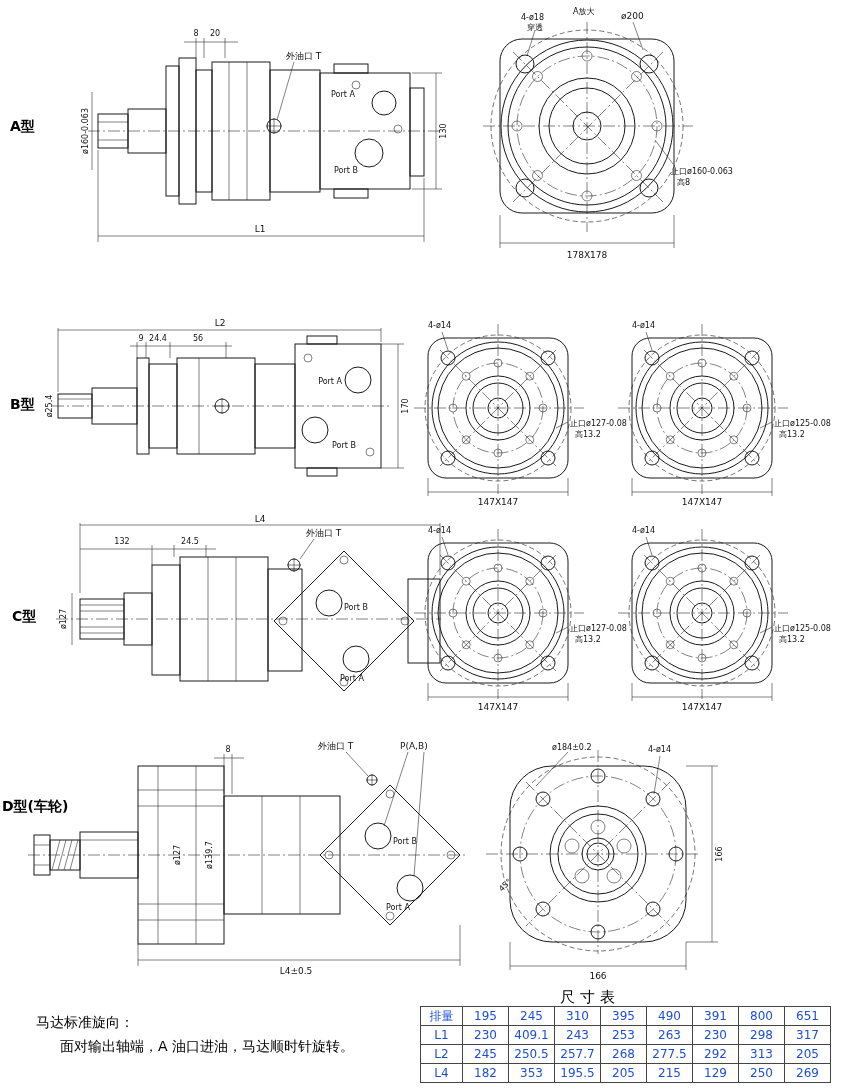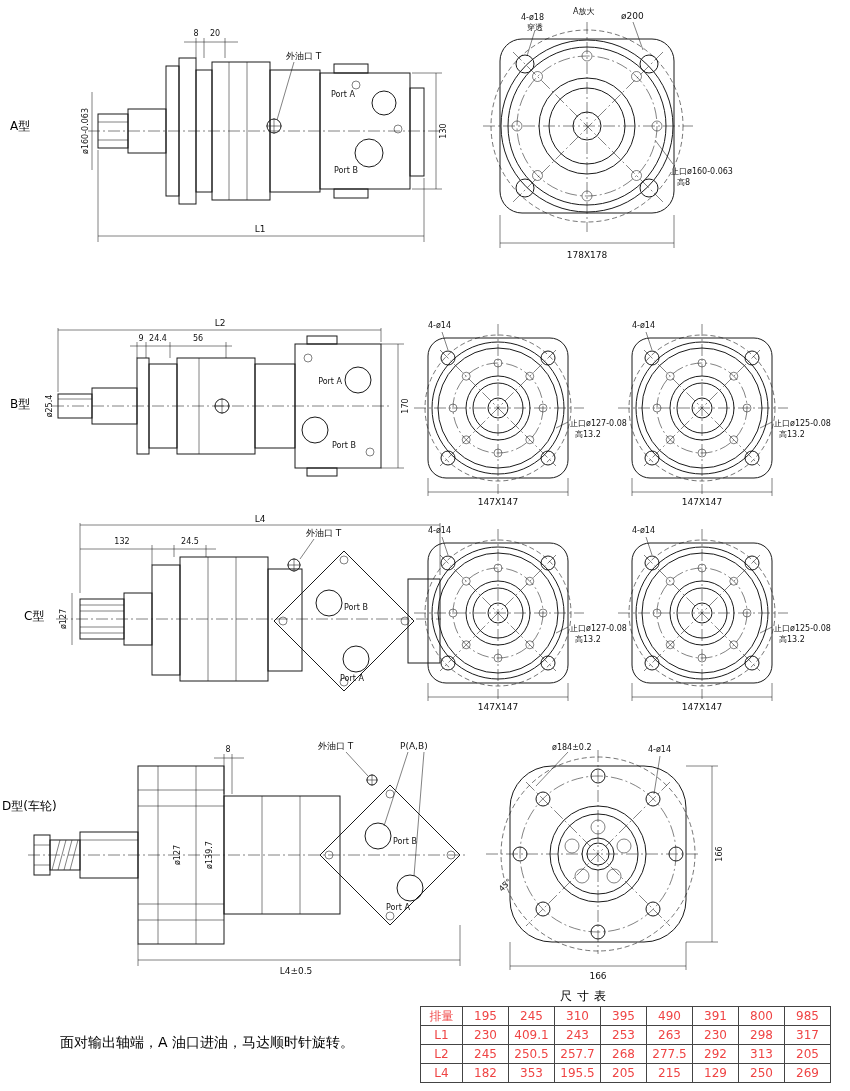--- a/index.html
+++ b/index.html
@@ -7,36 +7,36 @@
   body { width:850px; height:1091px; position:relative; font-family:"DejaVu Sans",sans-serif; }
   .canvas { position:absolute; left:0; top:0; width:850px; height:1091px; background:#fff; overflow:hidden; }
   svg { position:absolute; overflow:visible; }
   svg text { font-family:"DejaVu Sans",sans-serif; fill:#111; }
   .t8 { font-size:8px; }
   .t9 { font-size:9px; }
   .ln  { stroke:#1a1a1a; stroke-width:1;   fill:none; }
   .th  { stroke:#1a1a1a; stroke-width:0.55; fill:none; }
   .cl  { stroke:#1a1a1a; stroke-width:0.55; fill:none; stroke-dasharray:12 3 2 3; }
   .dsh { stroke:#1a1a1a; stroke-width:0.6; fill:none; stroke-dasharray:5 3; }
-  .type-label { position:absolute; font-size:12px; font-weight:normal; color:#000; white-space:nowrap; }
+  .type-label { position:absolute; font-size:14px; font-weight:bold; color:#000; white-space:nowrap; }
   .note { position:absolute; left:36px; top:1014px; font-size:14px; color:#000; }
-  .note .ind { padding-left:24px; margin-top:20px; }
-  .tbl-title { position:absolute; left:560px; top:988px; font-size:12px; letter-spacing:5px; color:#000; }
+  .note .ind { padding-left:24px; margin-top:6px; }
+  .tbl-title { position:absolute; left:560px; top:988px; font-size:15px; letter-spacing:5px; color:#000; }
   table.dim { position:absolute; left:420px; top:1006px; border-collapse:collapse; }
-  table.dim td { border:1px solid #444; font-size:12px; text-align:center; padding:0 2px; height:19px; min-width:46px; color:#ef4444; }
+  table.dim td { border:1px solid #444; font-size:12px; text-align:center; padding:0 2px; height:19px; min-width:46px; color:#1d4ed8; }
   table.dim td:first-child { min-width:42px; }
 </style>
 </head>
 <body>
 
 <div class="canvas">
 
   <div class="type-label" style="left:10px;top:118px">A型</div>
   <div class="type-label" style="left:10px;top:396px">B型</div>
-  <div class="type-label" style="left:24px;top:608px">C型</div>
+  <div class="type-label" style="left:12px;top:608px">C型</div>
   <div class="type-label" style="left:2px;top:798px">D型(车轮)</div>
 
   <svg style="left:88px;top:26px" width="368" height="245" viewBox="0 0 368 245">
     <g>
         <line class="cl" x1="0" y1="105" x2="352" y2="105"></line>
       </g>
     <g>
       <rect class="ln" x="10" y="88" width="30" height="34"></rect>
       <rect class="ln" x="40" y="83" width="38" height="44"></rect>
       <line class="th" x1="10" y1="96" x2="40" y2="96"></line>
@@ -558,36 +558,37 @@
     <g>
       <line class="th" x1="42" y1="202" x2="42" y2="230"></line>
       <line class="th" x1="218" y1="202" x2="218" y2="230"></line>
       <line class="th" x1="42" y1="226" x2="218" y2="226"></line>
     </g>
     <text class="t9" x="130" y="239" text-anchor="middle">166</text>
     <text class="t8" transform="rotate(-45 34 152)" x="34" y="152">45°</text>
   </svg>
 
   <div class="note">
+    <div>马达标准旋向：</div>
     <div class="ind">面对输出轴端，A 油口进油，马达顺时针旋转。</div>
   </div>
 
   <div class="tbl-title">尺寸表</div>
   <table class="dim">
     <tbody>
         <tr>
       <td>排量</td>
       <td>195</td>
       <td>245</td>
       <td>310</td>
       <td>395</td>
       <td>490</td>
       <td>391</td>
       <td>800</td>
-      <td>985</td>
+      <td>651</td>
     </tr>
     <tr>
       <td>L1</td>
       <td>230</td>
       <td>409.1</td>
       <td>243</td>
       <td>253</td>
       <td>263</td>
       <td>230</td>
       <td>298</td>

